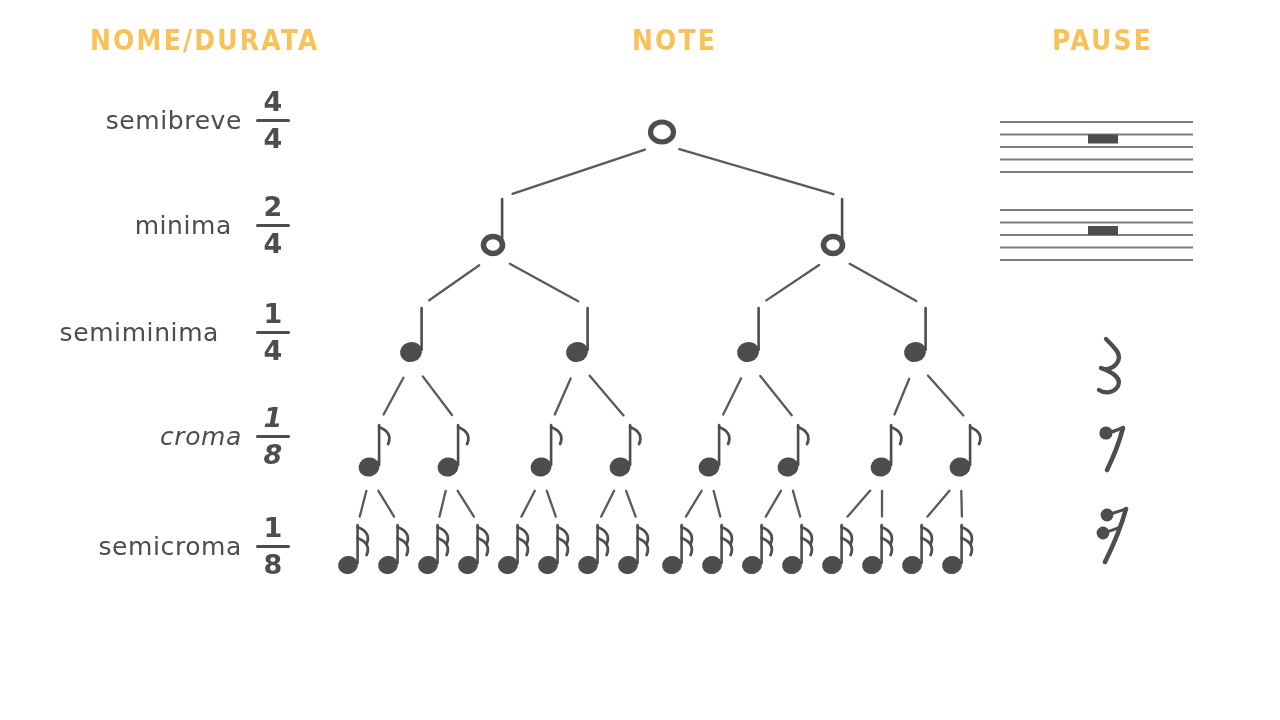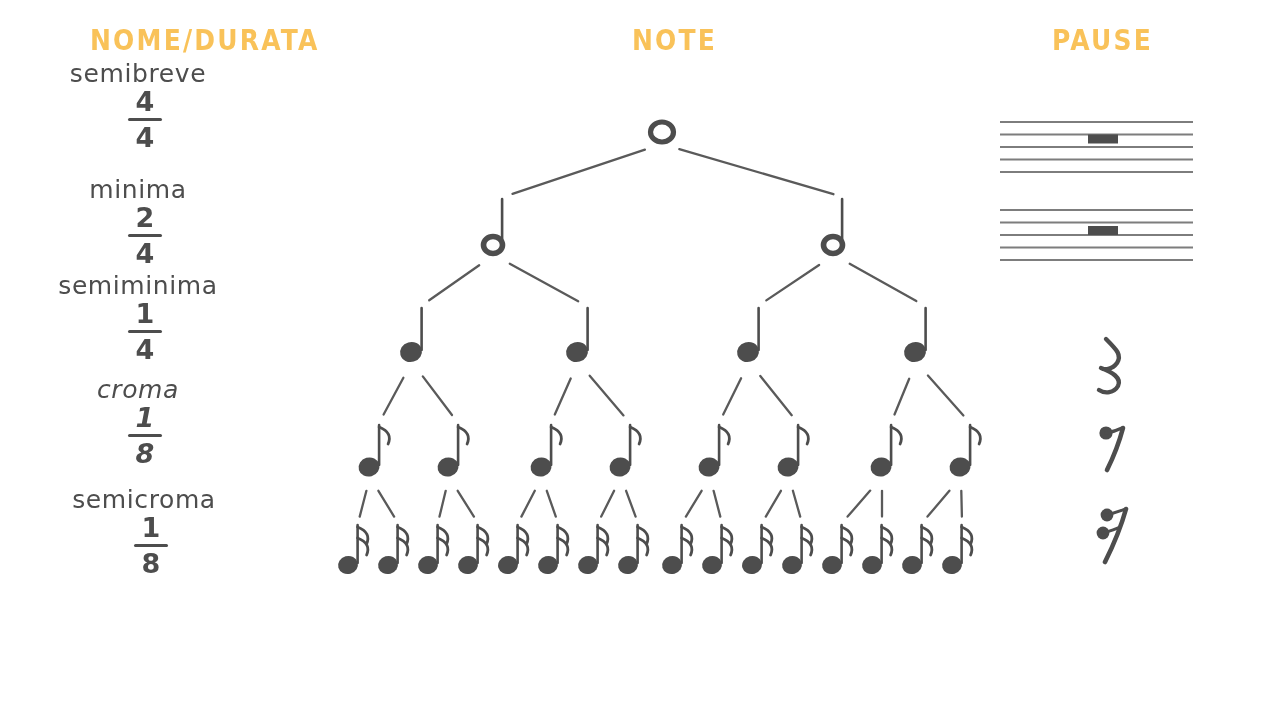--- a/index.html
+++ b/index.html
@@ -37,21 +37,21 @@
   #hdr-note  { left: 632px; top: 24px; }
   #hdr-pause { left: 1052px; top: 24px; }
 
   
   .row-label {
     position: absolute;
     left: 0;
     width: 290px;
     height: 64px;
     display: flex;
-    flex-direction: column;
+    flex-direction: row;
     align-items: center;
     justify-content: flex-end;
   }
   .row-name {
     color: #4d4d4d;
     font-family: "DejaVu Sans", sans-serif;
     font-size: 25px;
     letter-spacing: 0.6px;
     white-space: nowrap;
     margin-right: 14px;
@@ -108,45 +108,45 @@
 
   <div id="labels-layer">
       <div class="row-label" style="top: 88px;">
         <span class="row-name">semibreve</span>
         <span class="fraction">
           <span class="frac-num">4</span>
           <span class="frac-bar"></span>
           <span class="frac-den">4</span>
         </span>
       </div>
-      <div class="row-label" style="top: 204px;">
+      <div class="row-label" style="top: 193px; gap: 10px;">
         <span class="row-name">minima</span>
         <span class="fraction">
           <span class="frac-num">2</span>
           <span class="frac-bar"></span>
           <span class="frac-den">4</span>
         </span>
       </div>
-      <div class="row-label" style="top: 300px;">
+      <div class="row-label" style="top: 300px; gap: 23px;">
         <span class="row-name">semiminima</span>
         <span class="fraction">
           <span class="frac-num">1</span>
           <span class="frac-bar"></span>
           <span class="frac-den">4</span>
         </span>
       </div>
       <div class="row-label" style="top: 404px; font-style: italic;">
         <span class="row-name">croma</span>
         <span class="fraction">
           <span class="frac-num">1</span>
           <span class="frac-bar"></span>
           <span class="frac-den">8</span>
         </span>
       </div>
-      <div class="row-label" style="top: 514px; padding-left: 6px;">
+      <div class="row-label" style="top: 514px;">
         <span class="row-name">semicroma</span>
         <span class="fraction">
           <span class="frac-num">1</span>
           <span class="frac-bar"></span>
           <span class="frac-den">8</span>
         </span>
       </div>
     </div>
 
   <svg id="tree-svg" viewBox="0 0 1280 720">

